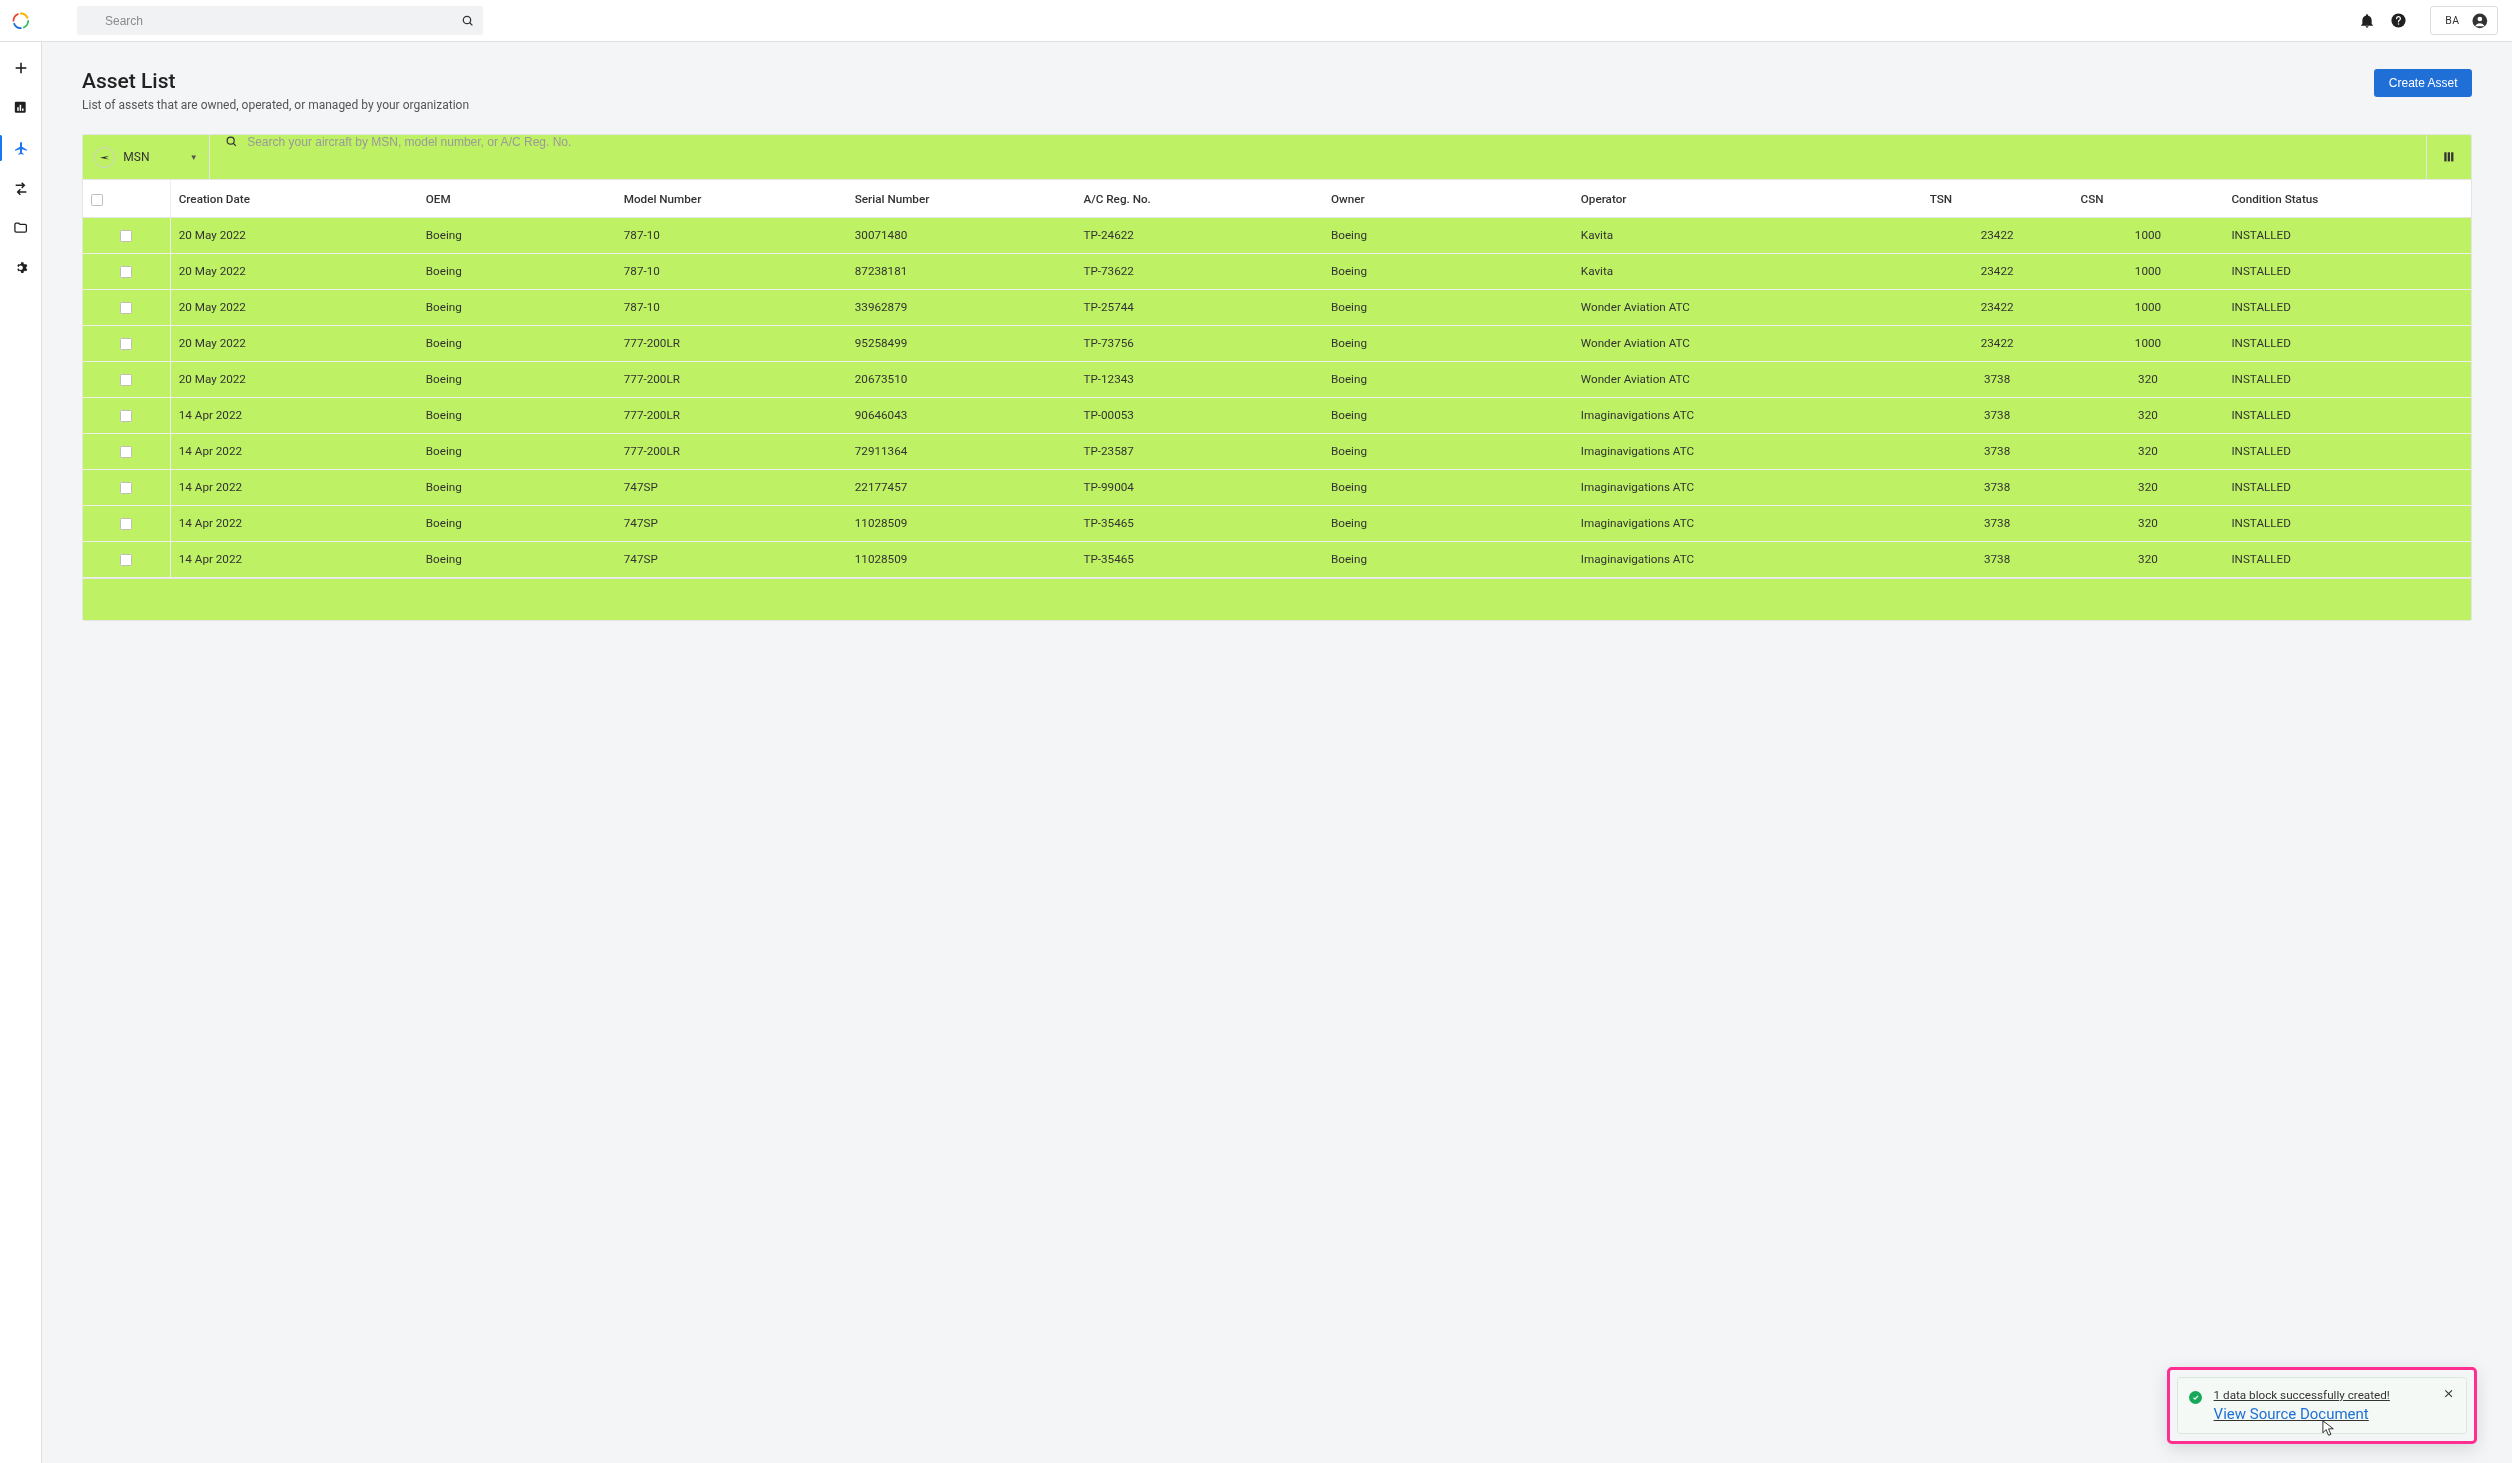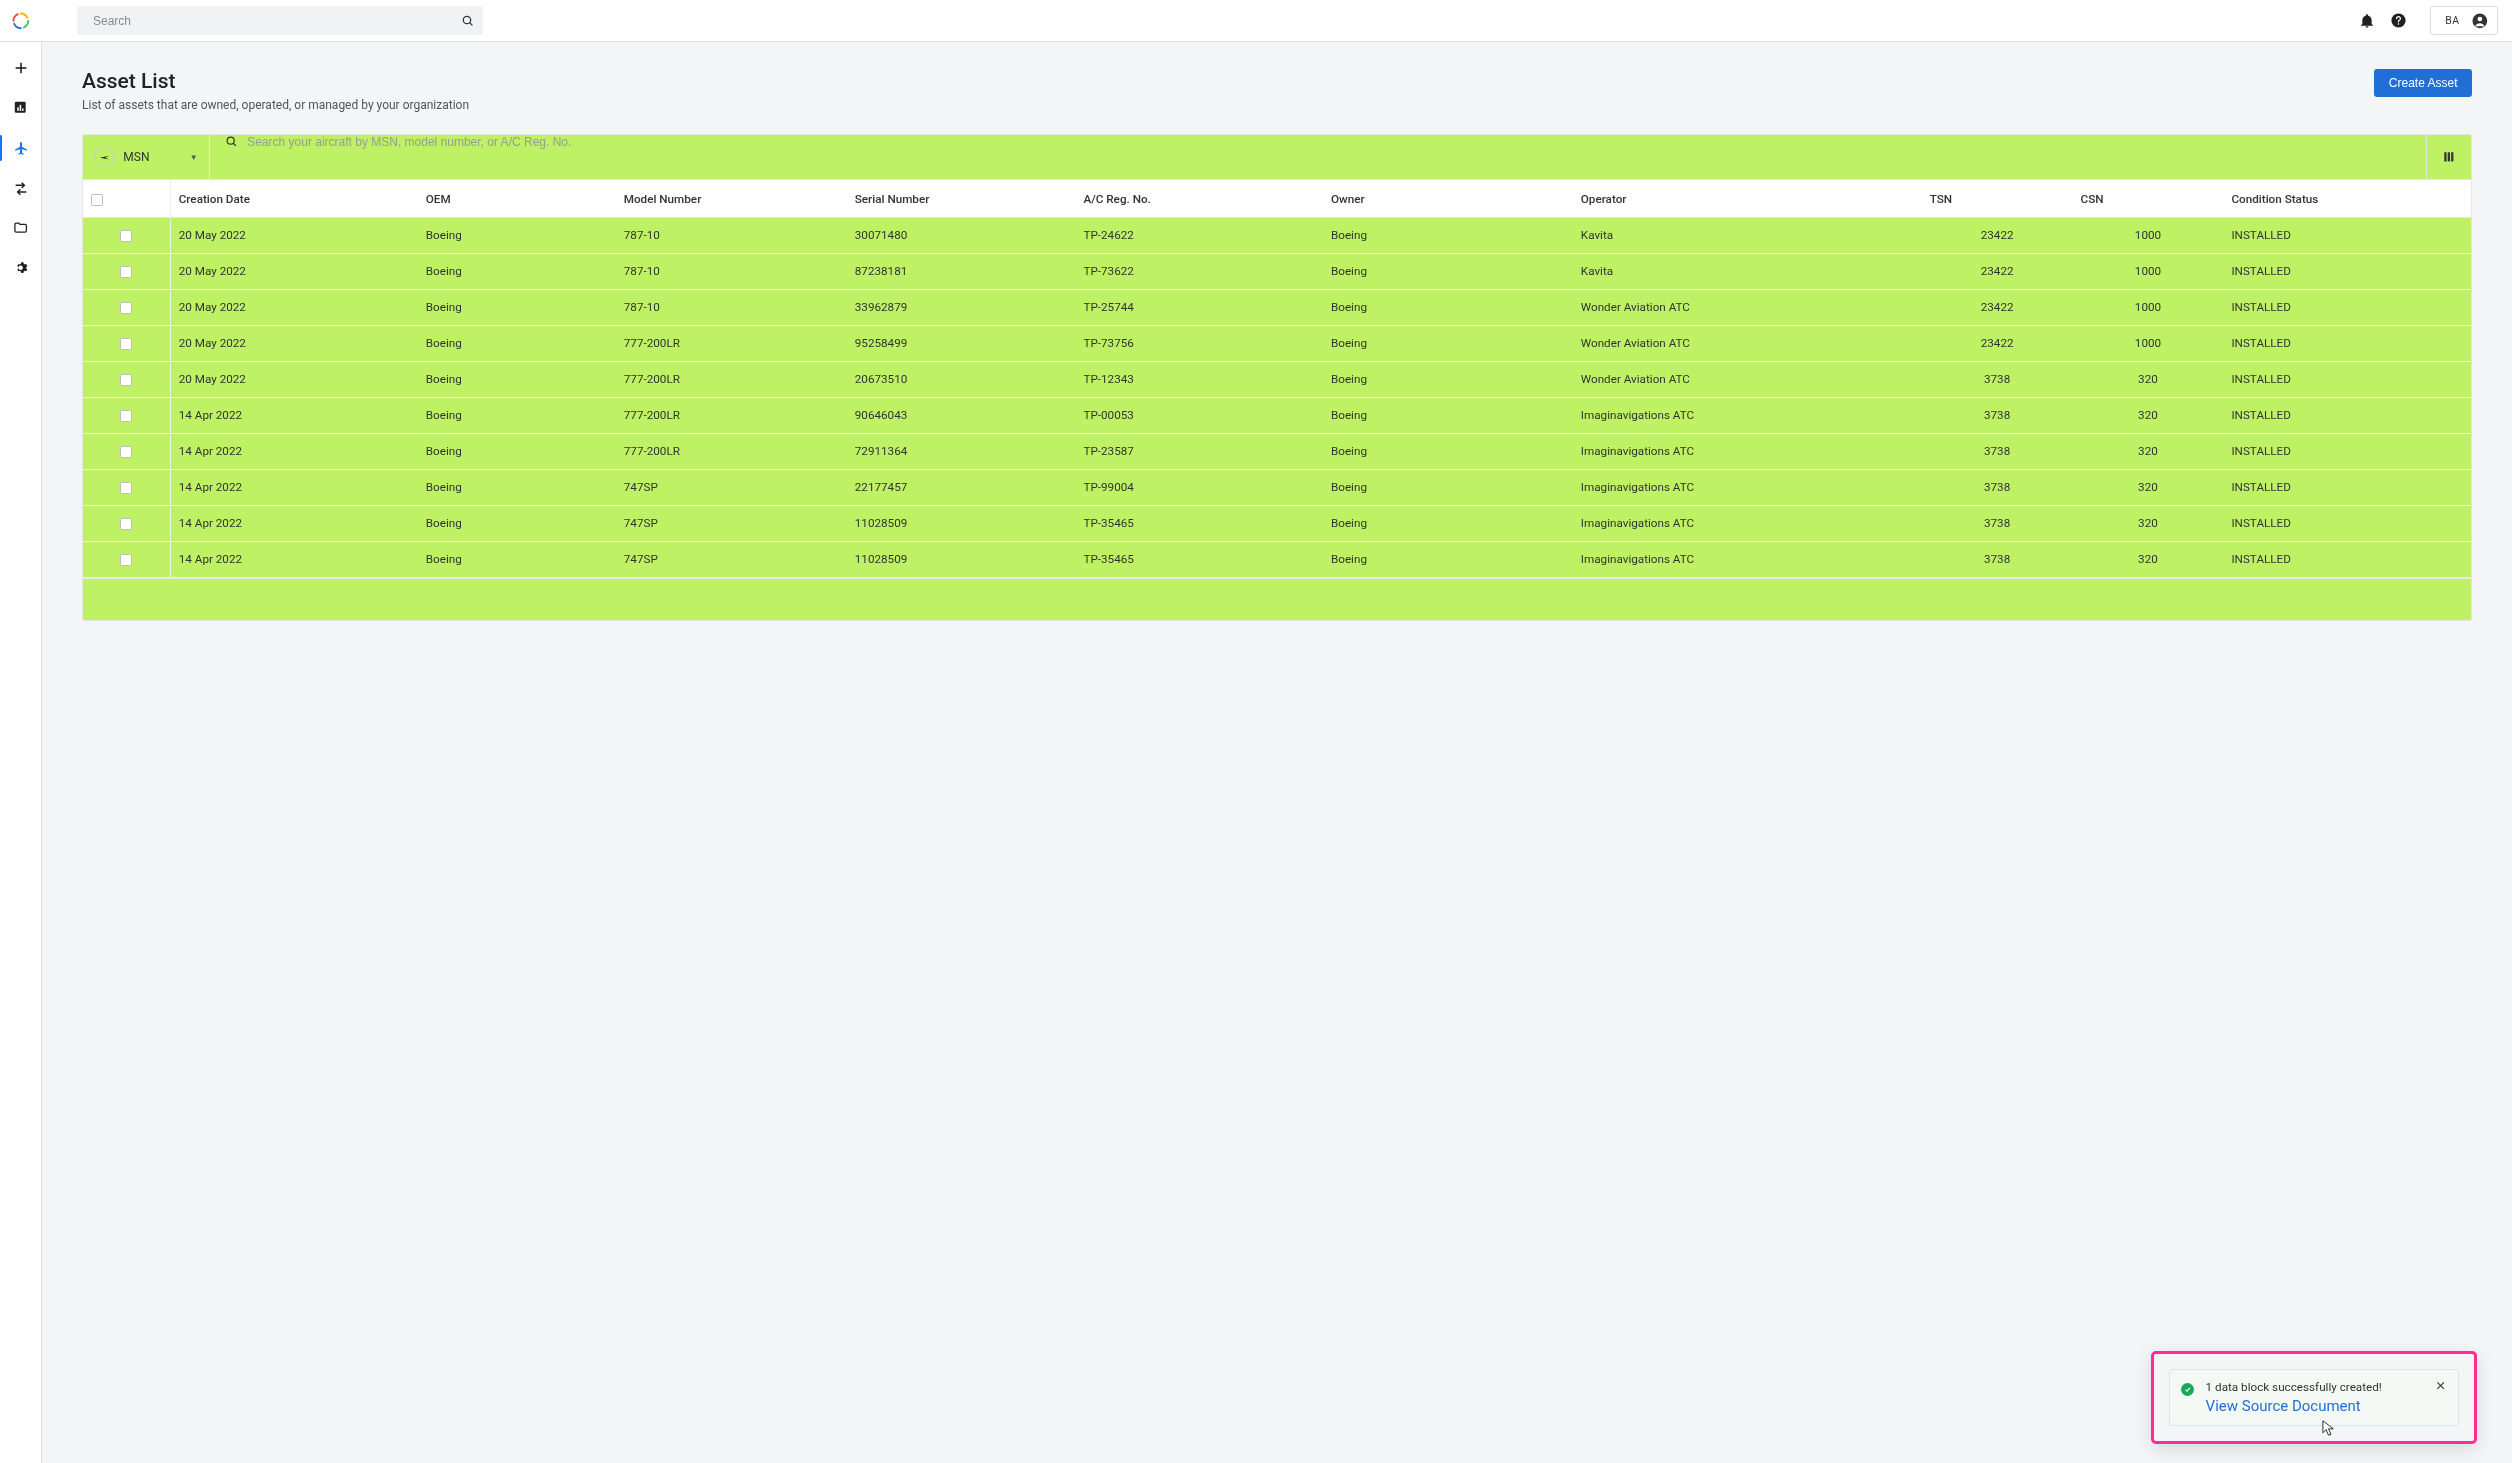--- a/index.html
+++ b/index.html
@@ -30,21 +30,21 @@
   }
   .logo-box svg { width: 17.7px; height: 17.7px; }
   .search-wrap {
     margin-left: 35px;
     width: 406px;
     height: 29px;
     background: #f1f2f3;
     border-radius: 3.2px;
     display: flex;
     align-items: center;
-    padding: 0 8px 0 16px;
+    padding: 0 8px 0 28px;
   }
   .search-wrap input {
     flex: 1;
     border: none;
     background: transparent;
     outline: none;
     font-size: 12px;
     color: #333;
   }
   .search-wrap input::placeholder { color: #8a8a8a; }
@@ -220,22 +220,23 @@
 
   .table-footer { height: 42px; border-top: 0.8px solid #e5e5e5; }
 
   
   .toast-frame {
     position: fixed;
     right: 35px;
     bottom: 19.3px;
     border: 3.2px solid #ff2f92;
     border-radius: 4.8px;
-    padding: 15px;
+    padding: 7px;
     box-shadow: 0 4.8px 17.7px rgba(0,0,0,.12);
+    text-decoration: underline;
   }
   .toast {
     width: 290px;
     background: #f4f9f6;
     border: 0.8px solid #d9e8df;
     border-radius: 3.2px;
     padding: 9.7px 11.3px;
     display: flex;
     align-items: flex-start;
   }

